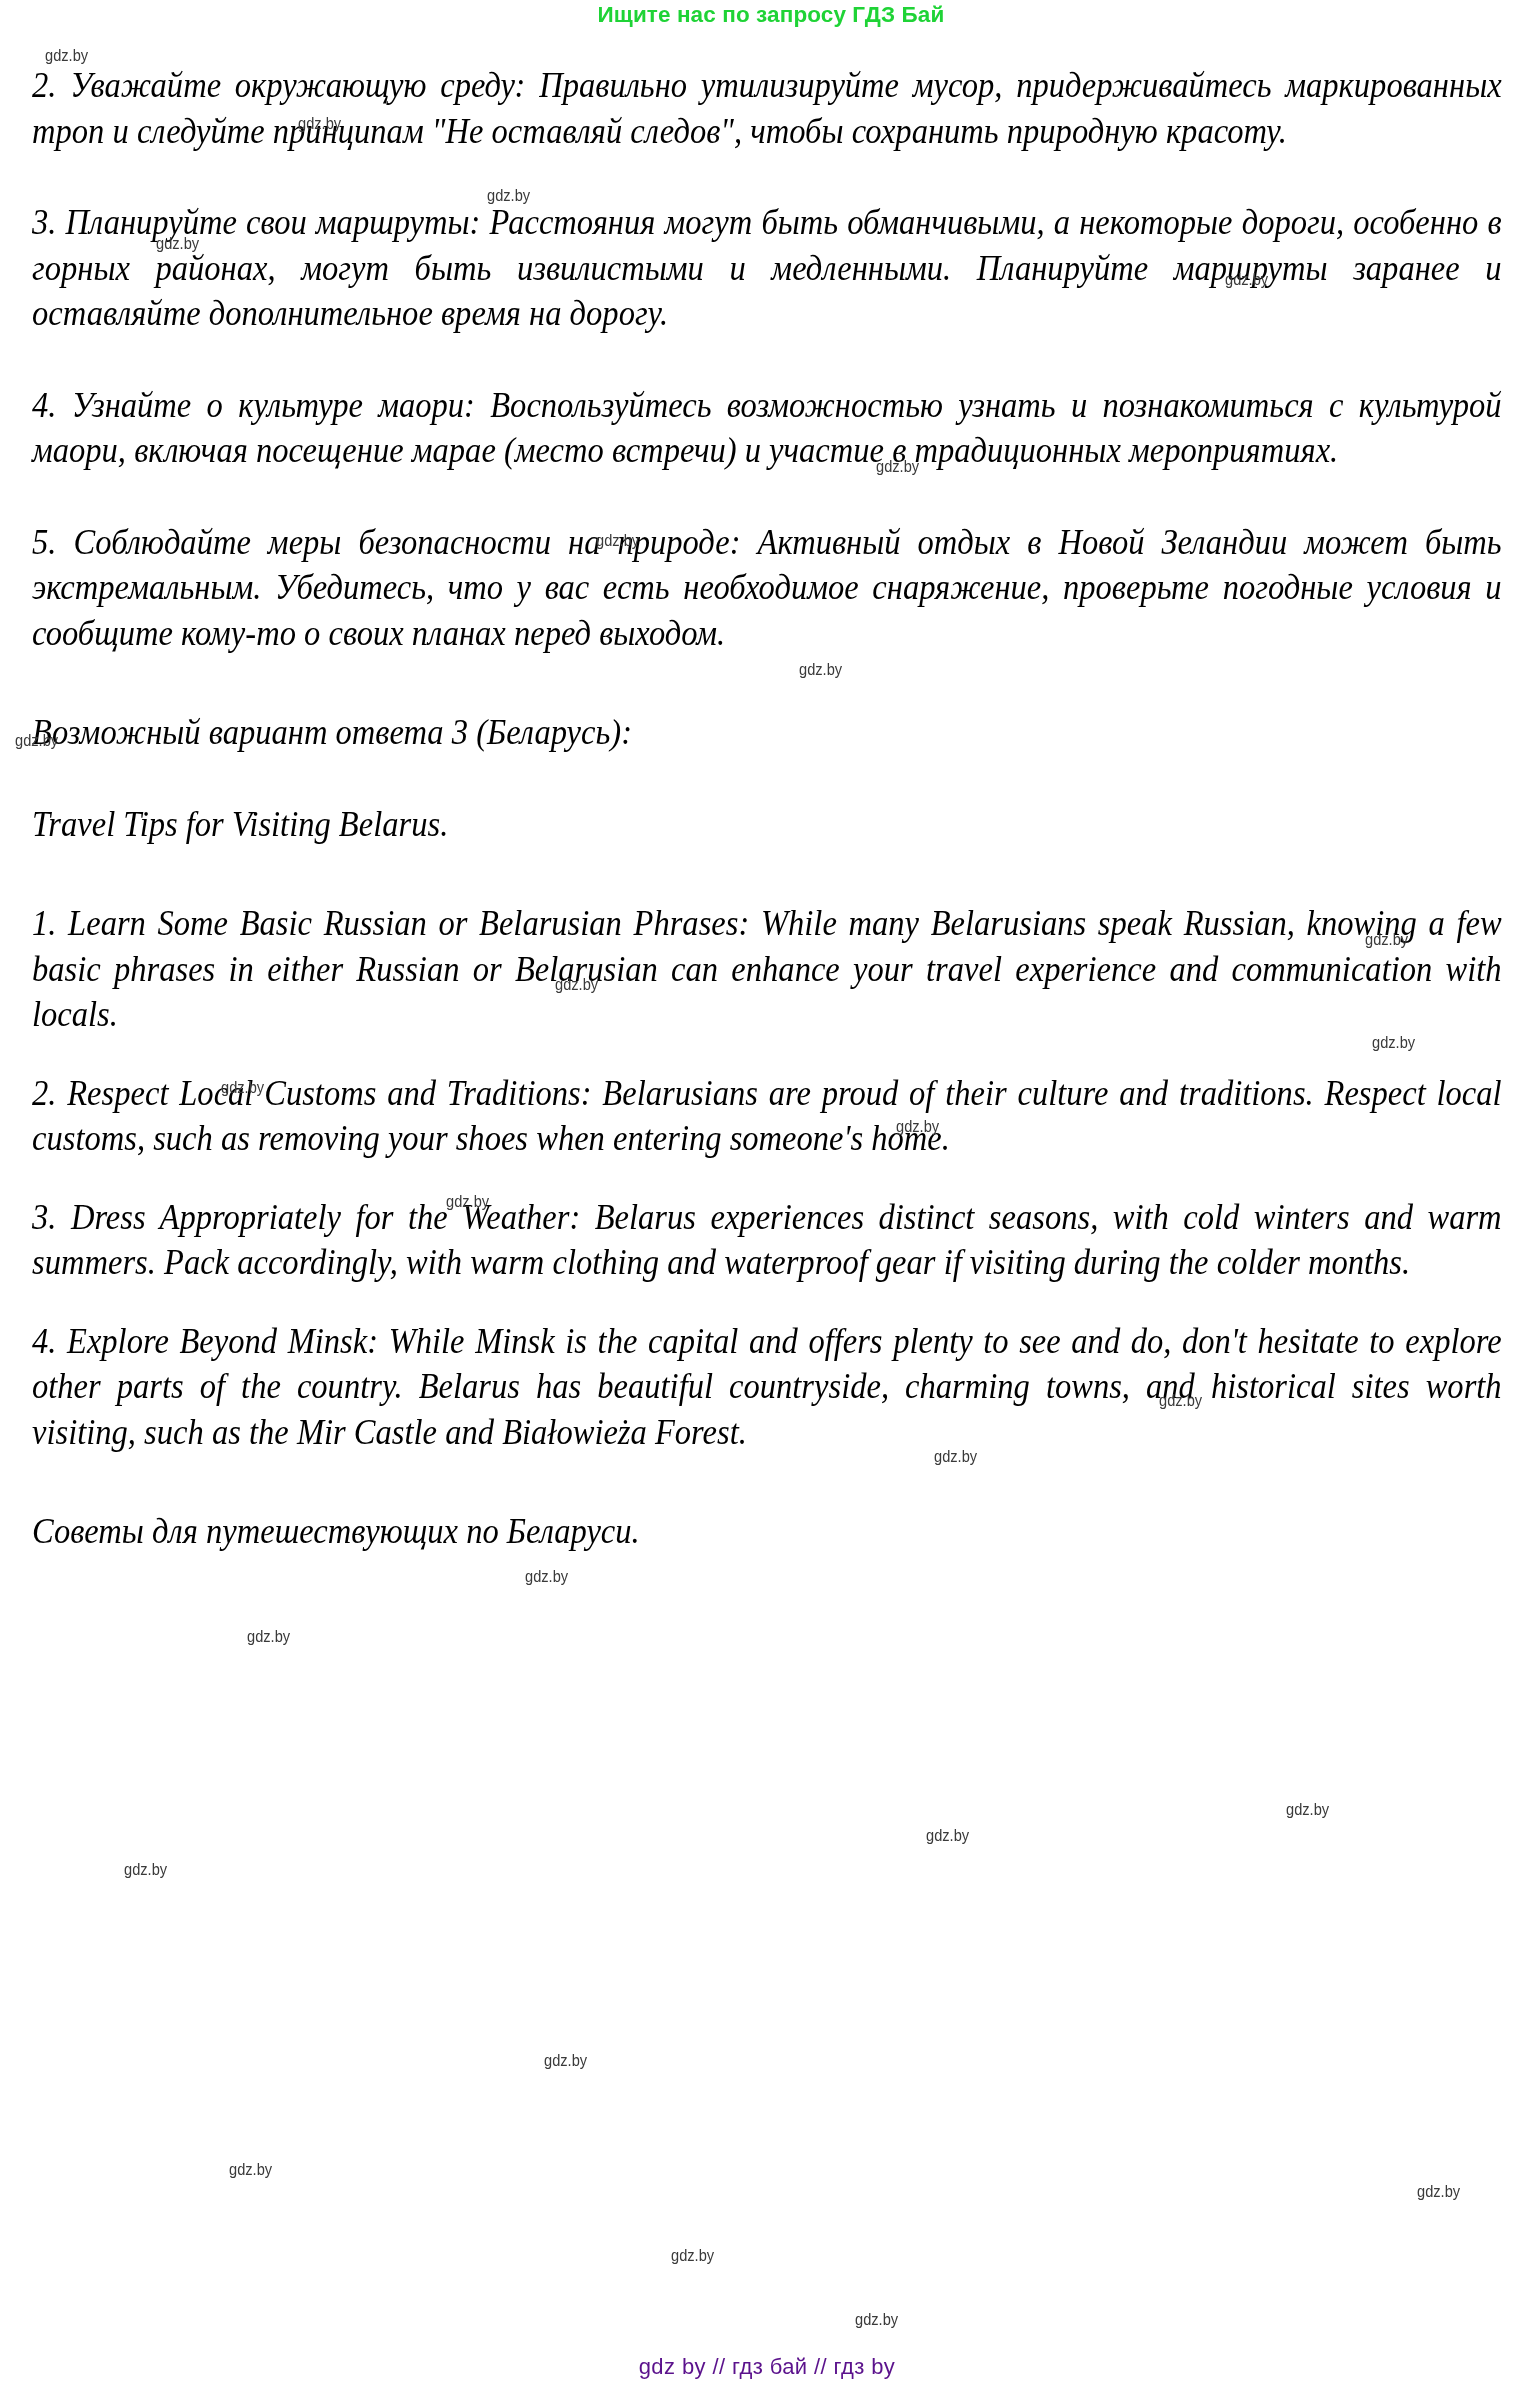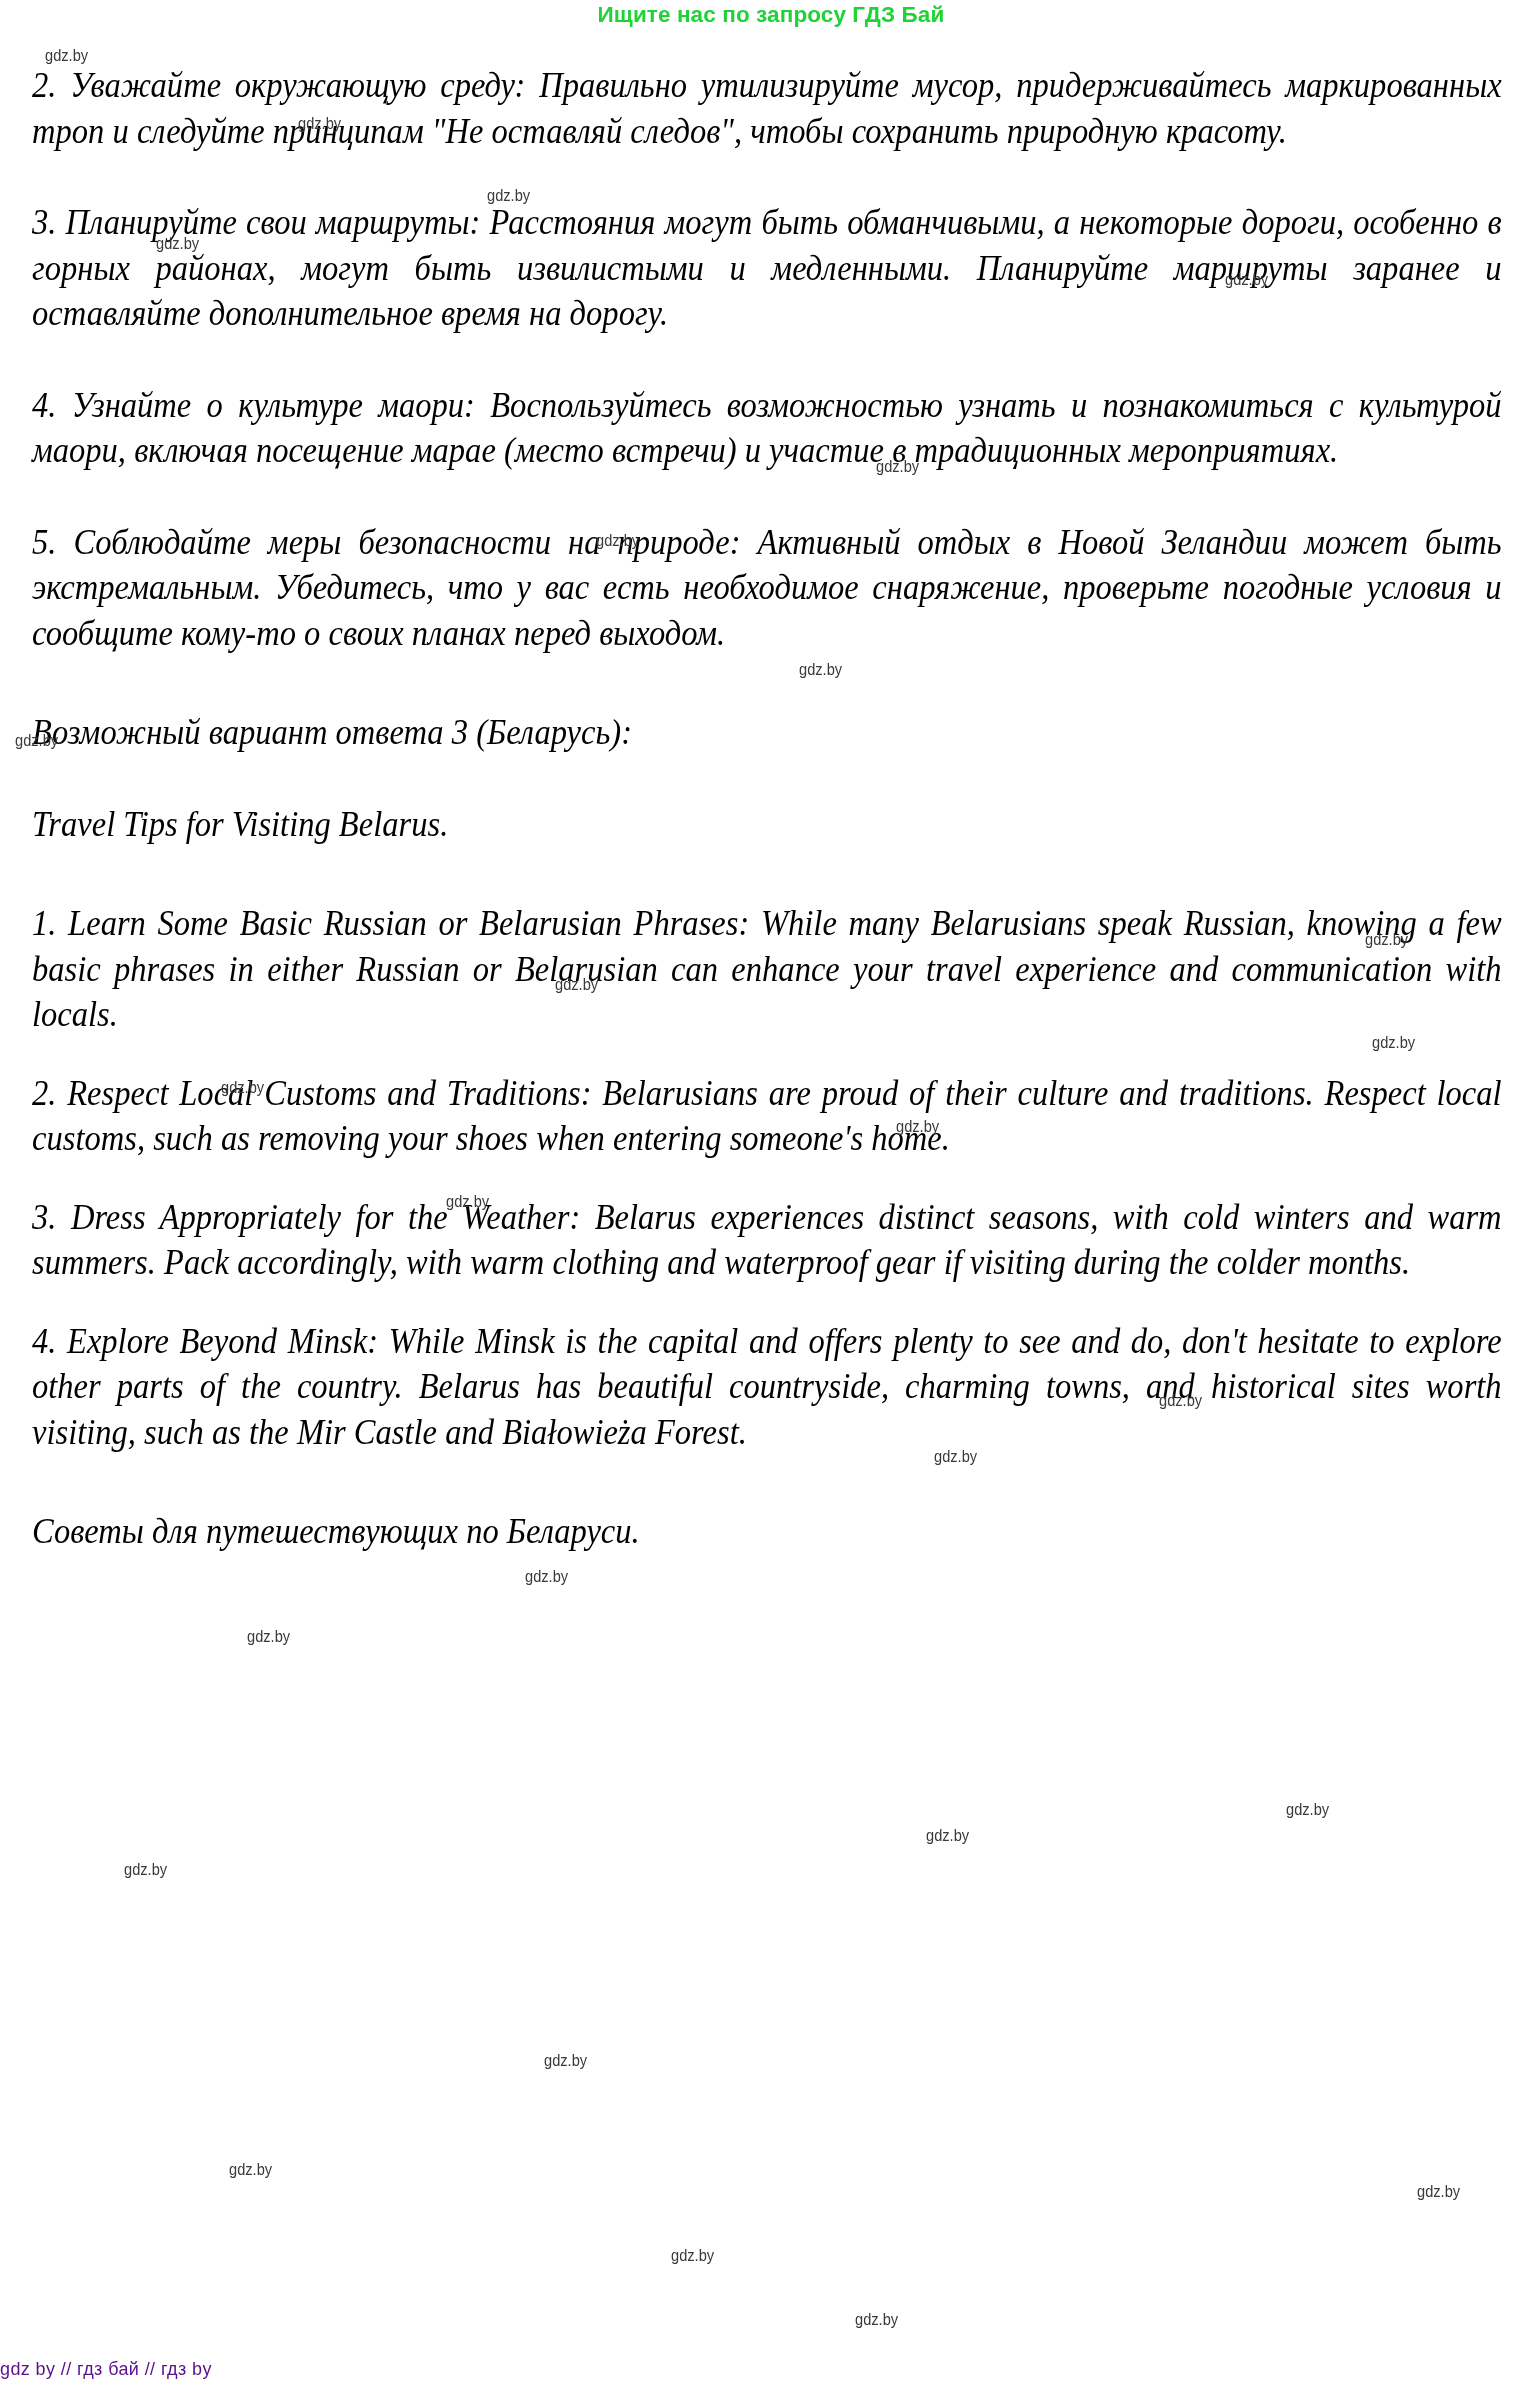--- a/index.html
+++ b/index.html
@@ -69,23 +69,23 @@
     color:#3a3a3a;
     white-space:nowrap;
     transform:scaleX(0.86);
     transform-origin:left center;
   }
 
   
   .site-footer {
     position:absolute;
     left:0; bottom:21px; width:100%;
-    text-align:left;
+    text-align:center;
     font-family:"Liberation Sans", sans-serif;
-    font-size:18px;
+    font-size:22px;
     color:#5b128c;
     letter-spacing:0.4px;
   }
 </style>
 </head>
 <body>
 
 <div class="page">
 
   <div class="site-header">Ищите нас по запросу ГДЗ Бай</div>

